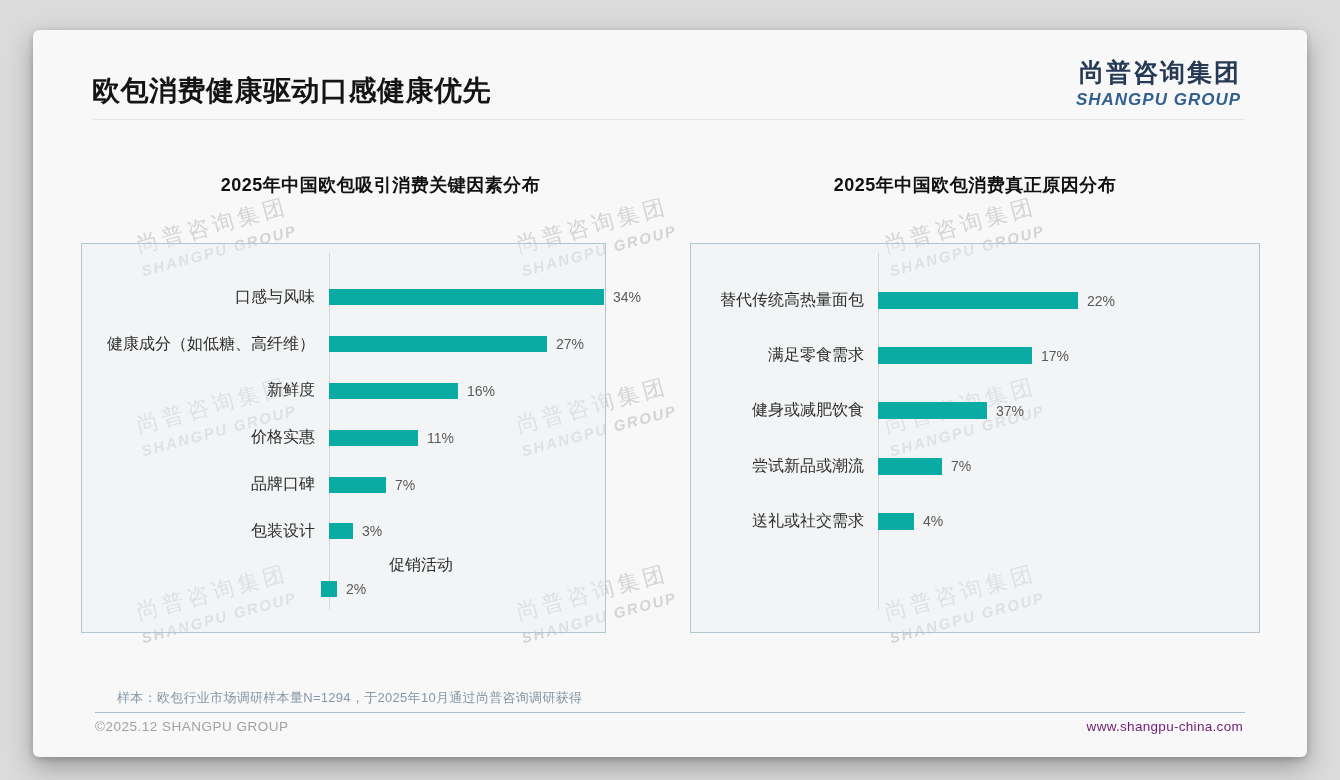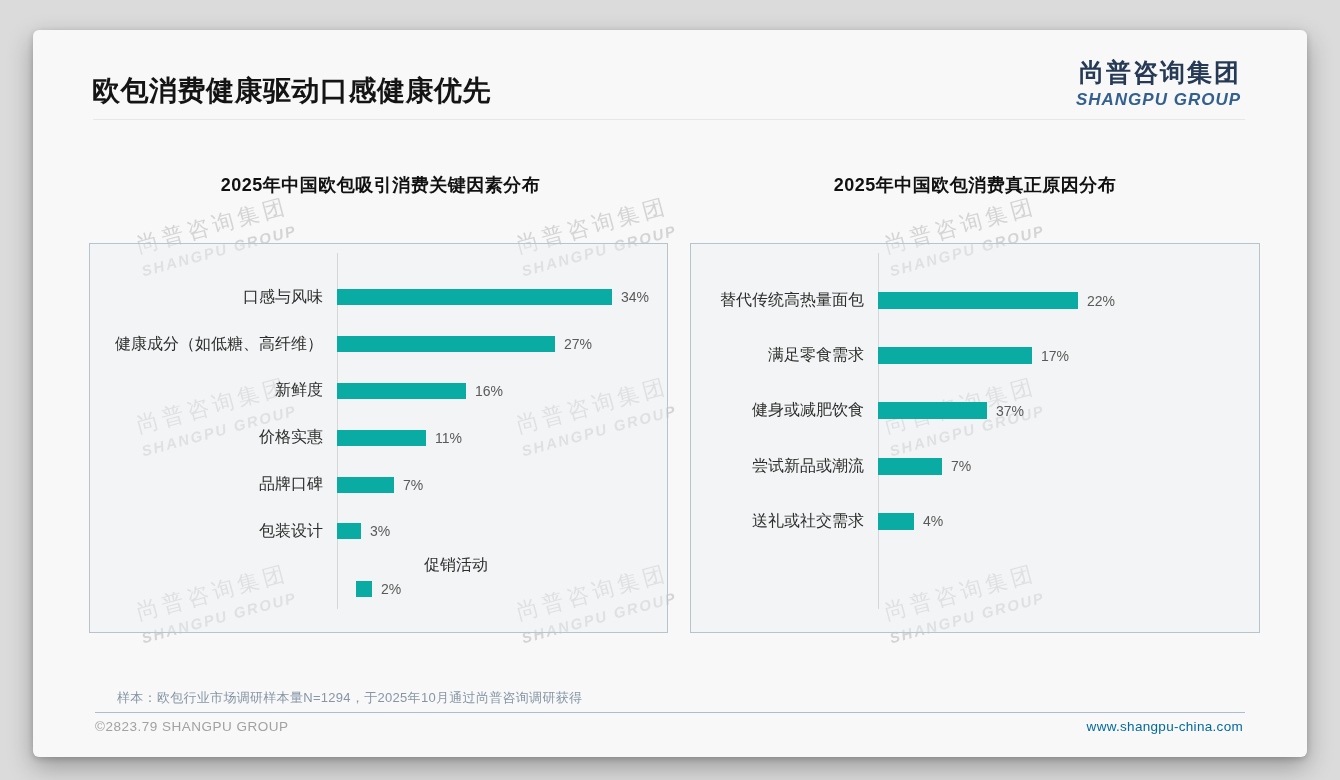--- a/index.html
+++ b/index.html
@@ -41,21 +41,21 @@
   .chart-title {
     position:absolute; top:143px; font-size:18px; font-weight:bold; color:#111;
     text-align:center; letter-spacing:0.5px;
   }
   #chart-title-left  { left:56px;  width:583px; }
   #chart-title-right { left:657px; width:570px; }
   .chart-box {
     position:absolute; top:213px; height:390px;
     border:1px solid #b6c4ce; background:rgba(237,240,242,0.45);
   }
-  #chart-left  { left:56px;  width:579px;padding-left:20px; }
+  #chart-left  { left:48px;  width:525px;padding-left:20px; }
   #chart-right { left:657px; width:570px; }
   .axis { position:absolute; width:1px; background:#d4d6d8; top:9px; height:356px; }
   .rows { position:absolute; left:0; right:0; }
   .row { display:flex; align-items:center; }
   .cat {
     flex:0 0 auto; text-align:right; padding-right:14px;
     font-size:16px; color:#2e2e2e;
   }
   .barwrap { flex:1 1 auto; display:flex; align-items:center; }
   .bar { height:16px; background:#0aaba3; }
@@ -63,21 +63,21 @@
   
   .note {
     position:absolute; left:84px; top:659px;
     font-size:13px; color:#8696a6; letter-spacing:0.3px;
   }
   .footer-rule {
     position:absolute; left:62px; right:62px; top:682px;
     height:1px; background:#a9bfcd;
   }
   .copyright { position:absolute; left:62px; top:689px; font-size:13.5px; color:#a2a2a2; letter-spacing:0.5px; }
-  .website   { position:absolute; right:64px; top:689px; font-size:13.5px; color:#0369a1; letter-spacing:0.3px; }
+  .website   { position:absolute; right:64px; top:689px; font-size:13.5px; color:#701a75; letter-spacing:0.3px; }
 </style>
 </head>
 <body>
 
 <div class="card">
   <div class="wm-layer" id="wm-layer">
       <div class="wm" style="left: 182px; top: 205px;">
         <span class="wm1">尚普咨询集团</span>
         <span class="wm2">SHANGPU GROUP</span>
       </div>
@@ -217,16 +217,16 @@
             <div class="barwrap">
               <div class="bar" style="width: 36px; height: 17px; background: rgb(10, 171, 163);"></div>
               <span class="val">4%</span>
             </div>
           </div>
         </div>
       </div>
 
     <div class="note">样本：欧包行业市场调研样本量N=1294，于2025年10月通过尚普咨询调研获得</div>
     <div class="footer-rule"></div>
-    <div class="copyright">©2823.79 SHANGPU GROUP</div>
+    <div class="copyright">©2025.12 SHANGPU GROUP</div>
     <div class="website">www.shangpu-china.com</div>
   </div>
 </div>
 
 </body></html>

